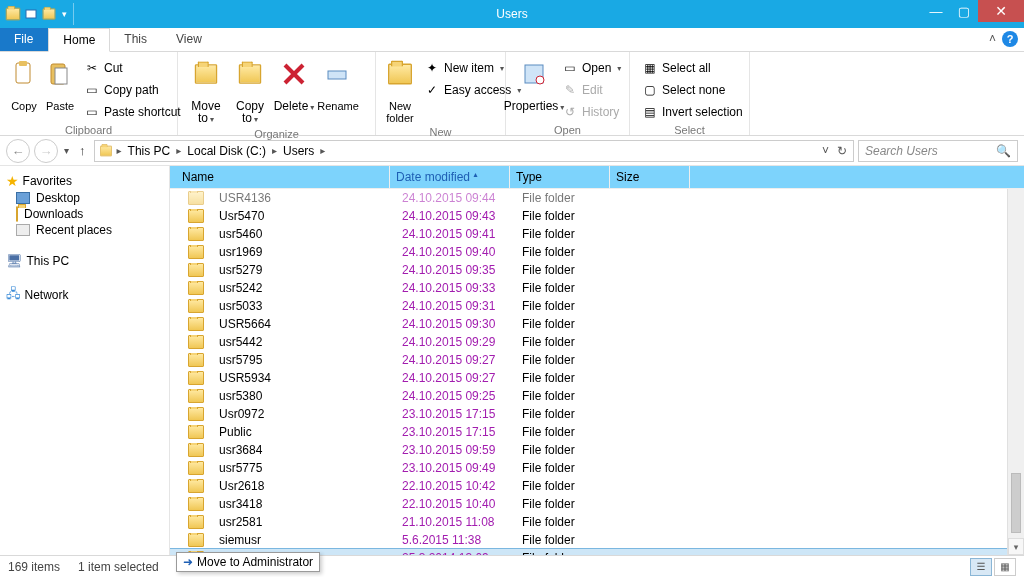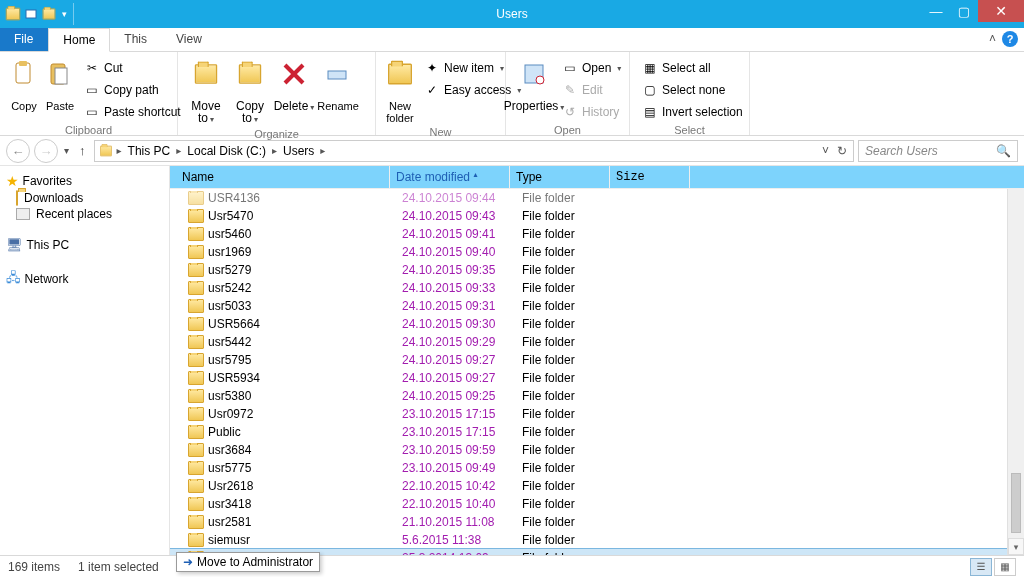--- a/index.html
+++ b/index.html
@@ -62,27 +62,27 @@
   .star { color: #f5b301; font-size: 14px; }
   .pc { color: #4a6fa5; font-size: 13px; }
   .net { color: #3a8bd8; font-size: 13px; }
 
   .files { flex: 1; overflow-y: auto; position: relative; }
   .filehdr { display: flex; position: sticky; top: 0; background: #7dd3fc; border-bottom: 1px solid #eee; z-index: 2; }
   .col { font-size: 12px; padding: 4px 6px; border-right: 1px solid #eee; }
   .col.name { width: 220px; padding-left: 12px; }
   .col.date { width: 120px; color: #1e5fb4; }
   .col.type { width: 100px; }
-  .col.size { width: 80px; font-family: Liberation Mono, monospace; }
+  .col.size { width: 80px; }
   .sort-caret { font-size: 8px; color: #1e5fb4; vertical-align: top; }
   .row { display: flex; align-items: center; padding: 0 6px; height: 18px; font-size: 12px; }
   .row.sel { background: #cde6f7; outline: 1px solid #7bb7e0; }
   .row.cut { opacity: 0.55; }
   .cell { padding: 0 6px; overflow: hidden; white-space: nowrap; }
-  .cell.name { width: 220px; display: flex; align-items: flex-end; gap: 4px; padding-left: 12px; }
+  .cell.name { width: 220px; display: flex; align-items: flex-end; gap: 15px; padding-left: 12px; }
   .cell.date { width: 120px; color: #a21caf; }
   .cell.type { width: 100px; color: #000000; }
   .cell.size { width: 80px; color: #555; }
   .foldic { width: 16px; height: 14px; background: linear-gradient(#ffe9a2,#f0c755); border: 1px solid #d8a52f; border-radius: 1px; position: relative; }
   .foldic::before { content:""; position:absolute; top:-3px; left:1px; width:6px; height:3px; background:#f6d477; border:1px solid #d8a52f; border-bottom:none; border-radius:1px 1px 0 0; }
   .scrollbar { position: absolute; right: 0; top: 0; bottom: 0; width: 17px; background: #f0f0f0; border-left: 1px solid #e0e0e0; display: flex; flex-direction: column; justify-content: space-between; }
   .sb-arrow { height: 17px; display:flex; align-items:center; justify-content:center; font-size:9px; color:#666; background:#f7f7f7; border:1px solid #ddd; }
   .sb-thumb { margin: 2px; background: #cdcdcd; border: 1px solid #bbb; flex: 0 0 60px; position: absolute; left:1px; right:1px; bottom: 20px; height: 60px; }
 
   
@@ -316,20 +316,24 @@
   </div>
 </div>
 
 <div class="content">
   <div class="sidebar">
     <div class="sb-item sb-head">
         <span class="star">★</span>
         <span>Favorites</span>
       </div>
     <div class="sb-item">
+        <span style="width:14px;height:12px;background:#6aa0d8;border:1px solid #3a6fa5;"></span>
+        <span>Desktop</span>
+      </div>
+    <div class="sb-item">
         <span><span class="foldic" style="transform:scale(.7)"></span></span>
         <span>Downloads</span>
       </div>
     <div class="sb-item">
         <span style="width:14px;height:12px;background:#eee;border:1px solid #aaa;"></span>
         <span>Recent places</span>
       </div>
     <div class="sb-spacer"></div>
     <div class="sb-item sb-head">
         <span class="pc">🖥</span>

